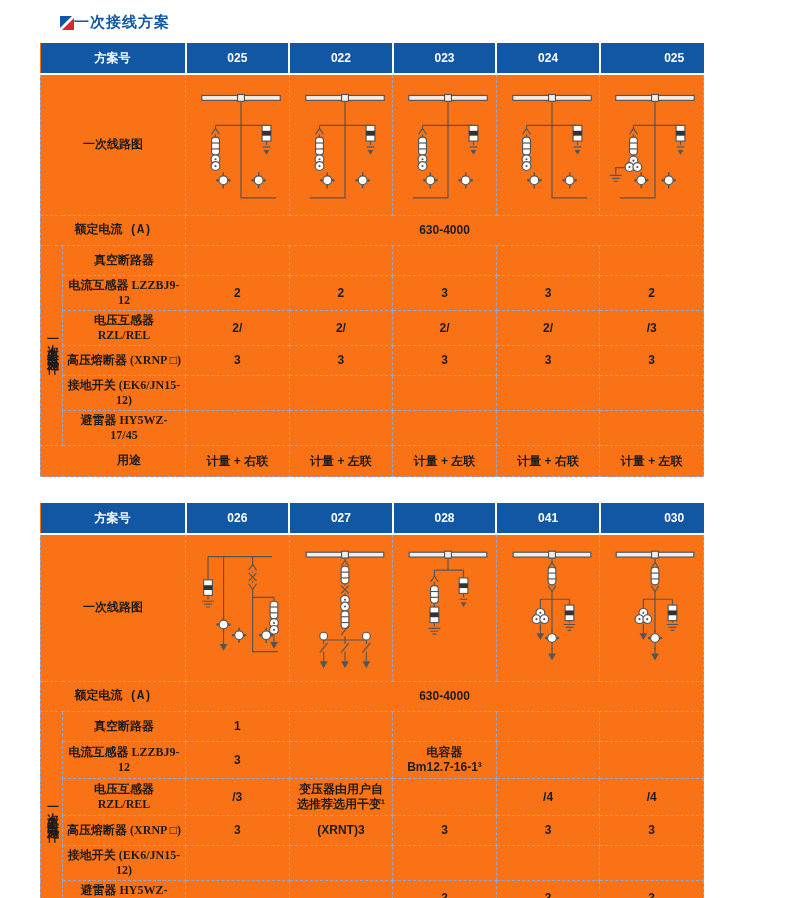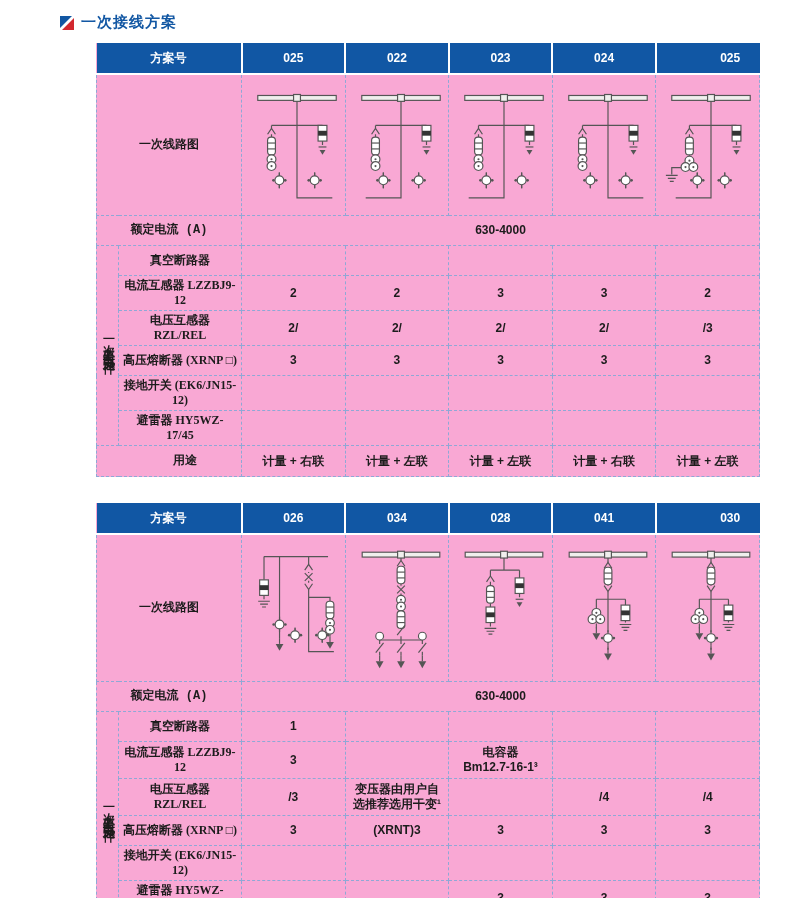--- a/index.html
+++ b/index.html
@@ -1,22 +1,22 @@
 <!DOCTYPE html>
 <html><head>
 <meta charset="utf-8">
 <style>
   html,body{margin:0;padding:0;background:#ffffff;}
   body{width:800px;height:898px;font-family:"Liberation Sans",sans-serif;overflow:hidden;}
 
-  .title-row{display:flex;align-items:center;gap:7px;margin:13px 0 11px 60px;}
+  .title-row{display:flex;align-items:center;margin:13px 0 11px 60px;}
   .title-icon{width:14px;height:14px;display:block;}
   .page-title{color:#1257a3;font-weight:bold;font-size:15px;letter-spacing:1px;}
 
-  table.scheme{border-collapse:collapse;table-layout:fixed;width:664px;margin:0 0 26px 96px;background:#f9a8d4;}
+  table.scheme{border-collapse:collapse;table-layout:fixed;width:664px;margin:0 0 26px 40px;background:#f97316;}
   table.scheme td{border:1px dashed #8fa8d6;font-size:12px;color:#1c1c1c;padding:2px 4px;text-align:center;font-weight:bold;line-height:1.25;}
   tr.head td{background:#1157a4;color:#ffffff;border:none;border-right:2px solid #ffffff;border-bottom:2px solid #ffffff;height:26px;font-weight:bold;font-size:12px;}
   tr.head td:last-child{border-right:none;padding-left:48px;}
   td.lbl{text-align:left;padding-left:10px;font-family:Liberation Mono, monospace;}
   td.lbl2{text-align:left;padding-left:7px;font-family:Liberation Serif, serif;}
   td.vband{padding:0;vertical-align:middle;}
   td.vband span{writing-mode:vertical-rl;text-orientation:upright;letter-spacing:3px;font-size:12px;font-weight:bold;display:inline-block;}
   td.diagcell{padding:0;vertical-align:middle;}
   .pre{white-space:pre-line;}
   tr.r-diag1 td{height:136px;}
@@ -267,21 +267,21 @@
       <col>
       <col>
       <col>
       <col>
       <col>
     </colgroup>
   <tbody>
       <tr class="head">
     <td colspan="2">方案号</td>
     <td>026</td>
-    <td>034</td>
+    <td>027</td>
     <td>028</td>
     <td>041</td>
     <td>030</td>
   </tr>
   <tr class="r-diag2">
     <td colspan="2" class="lbl">一次线路图</td>
     <td class="diagcell">
       <svg class="dg" viewBox="0 0 104 134" width="102" height="130">
         <g stroke="#555" stroke-width="1.2" fill="none">
           <path d="M18 14 H84 M18 14 V38 M18 54 V58 M34 14 V98 M64 14 V22 M64 30 V31 M64 39 V41 M64 48 V112 H90 M64 56 H86 V60 M86 78 V78 M86 94 V96 M50 88 V102 M78 88 V102"></path>

